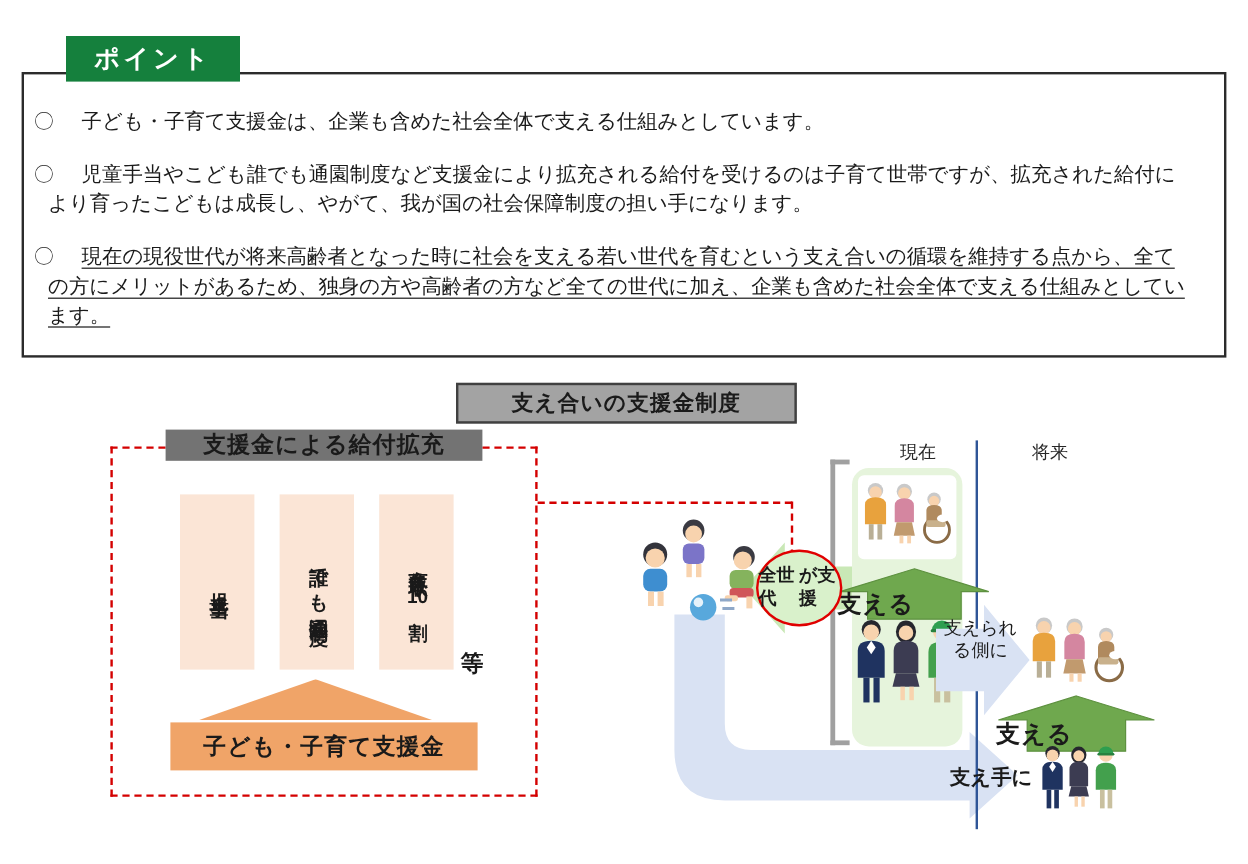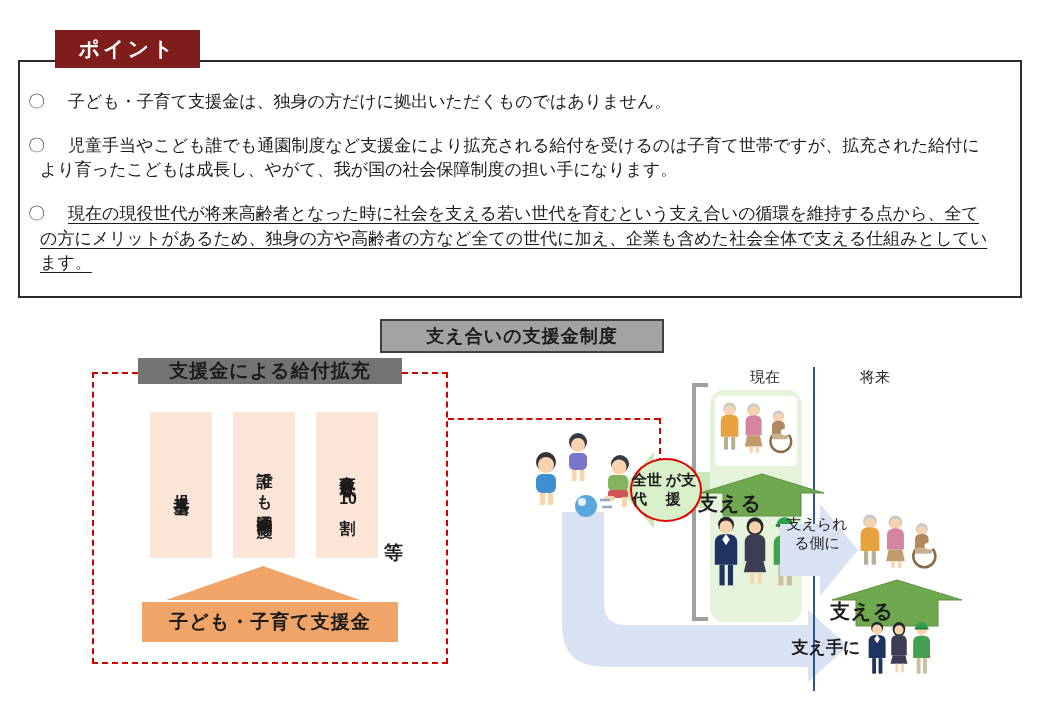--- a/index.html
+++ b/index.html
@@ -6,21 +6,21 @@
   .stage{
     position:relative;width:1040px;height:720px;background:#fff;
     font-family:"Liberation Sans","DejaVu Sans",sans-serif;color:#1a1a1a;overflow:hidden;
   }
   .abs{position:absolute;}
 
   
   .points-box{position:absolute;left:18px;top:60px;width:1004px;height:238px;
     border:2px solid #2b2b2b;box-sizing:border-box;background:#fff;}
   .points-header{position:absolute;left:55px;top:30px;width:145px;height:38px;
-    background:#7f1d1d;color:#fff;font-weight:bold;font-size:21px;letter-spacing:3px;
+    background:#15803d;color:#fff;font-weight:bold;font-size:21px;letter-spacing:3px;
     display:flex;align-items:center;justify-content:center;z-index:3;}
   .bullets{position:absolute;left:18px;top:60px;width:1004px;box-sizing:border-box;
     padding:30px 26px 0 0;z-index:2;}
   .bullet{position:relative;padding-left:22px;text-indent:28px;font-size:17px;
     line-height:1.45;margin-bottom:19px;}
   .bullet .marker{position:absolute;left:10px;top:0;text-indent:0;}
   .bullet.u .btext{text-decoration:underline;text-underline-offset:4px;}
 
   
   .diagram-title{position:absolute;left:380px;top:319px;width:284px;height:34px;
@@ -69,21 +69,21 @@
 </head>
 <body>
 
 <div class="stage">
 
   <div class="points-box"></div>
   <div class="points-header">ポイント</div>
   <div class="bullets">
     <div class="bullet">
       <span class="marker">〇</span>
-      <span class="btext">子ども・子育て支援金は、独身の方だけに拠出いただくものではありません。</span>
+      <span class="btext">子ども・子育て支援金は、企業も含めた社会全体で支える仕組みとしています。</span>
     </div>
     <div class="bullet">
       <span class="marker">〇</span>
       <span class="btext">児童手当やこども誰でも通園制度など支援金により拡充される給付を受けるのは子育て世帯ですが、拡充された給付により育ったこどもは成長し、やがて、我が国の社会保障制度の担い手になります。</span>
     </div>
     <div class="bullet u">
       <span class="marker">〇</span>
       <span class="btext">現在の現役世代が将来高齢者となった時に社会を支える若い世代を育むという支え合いの循環を維持する点から、全ての方にメリットがあるため、独身の方や高齢者の方など全ての世代に加え、企業も含めた社会全体で支える仕組みとしています。</span>
     </div>
   </div>

